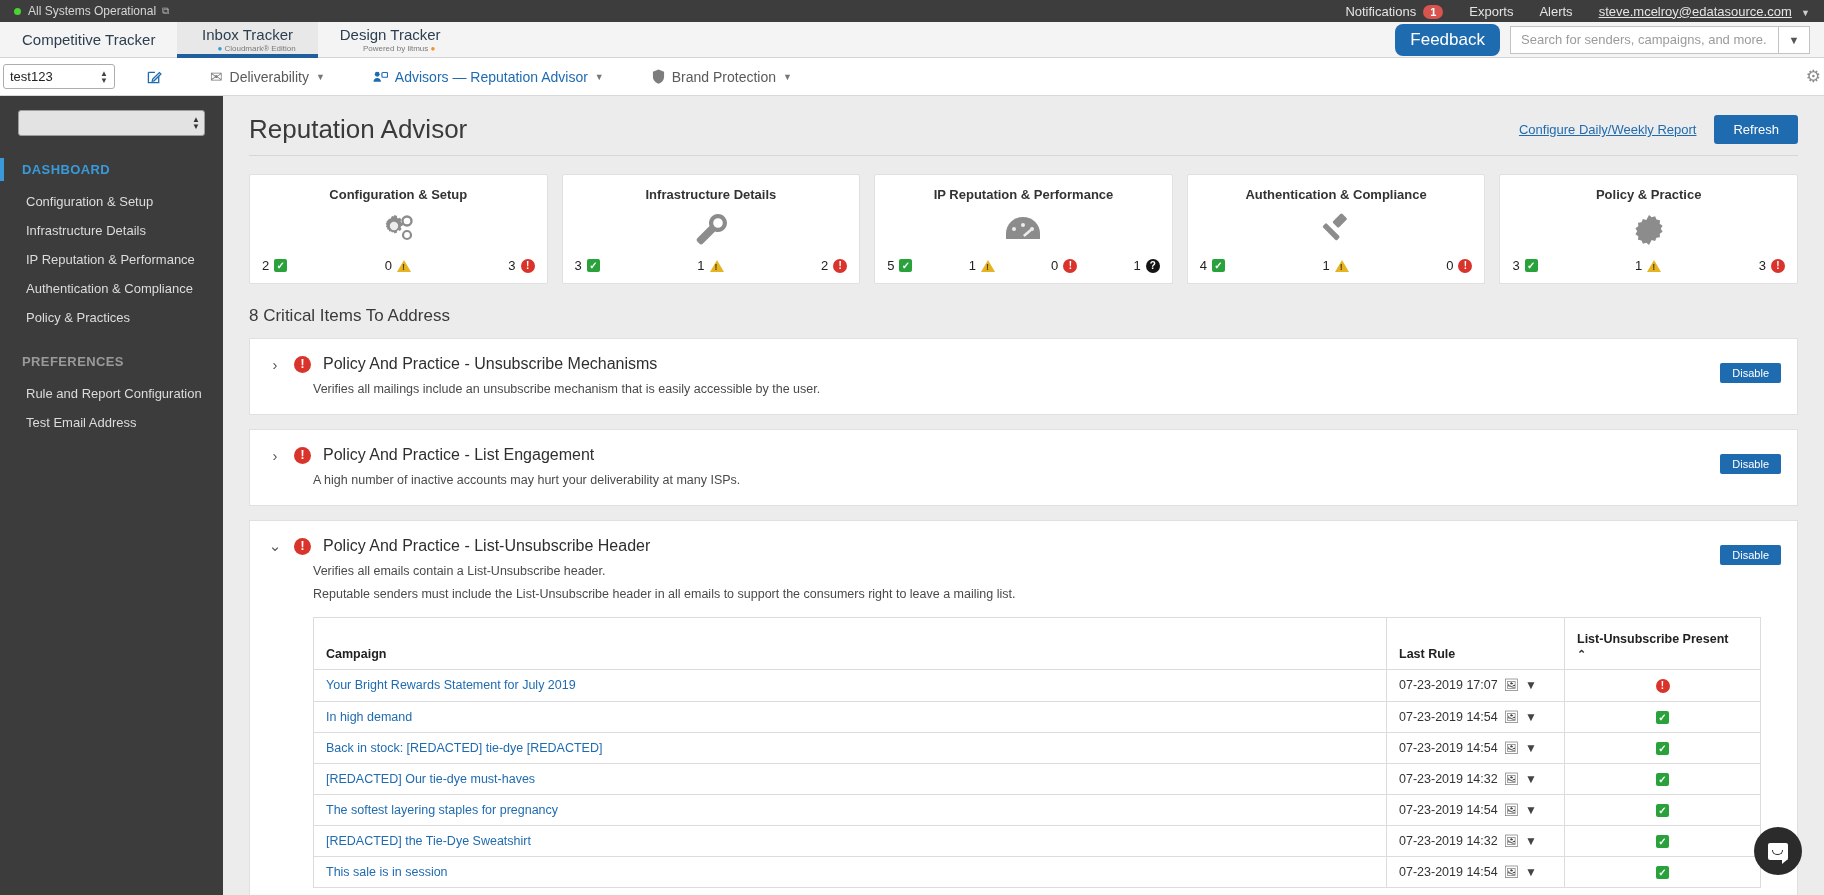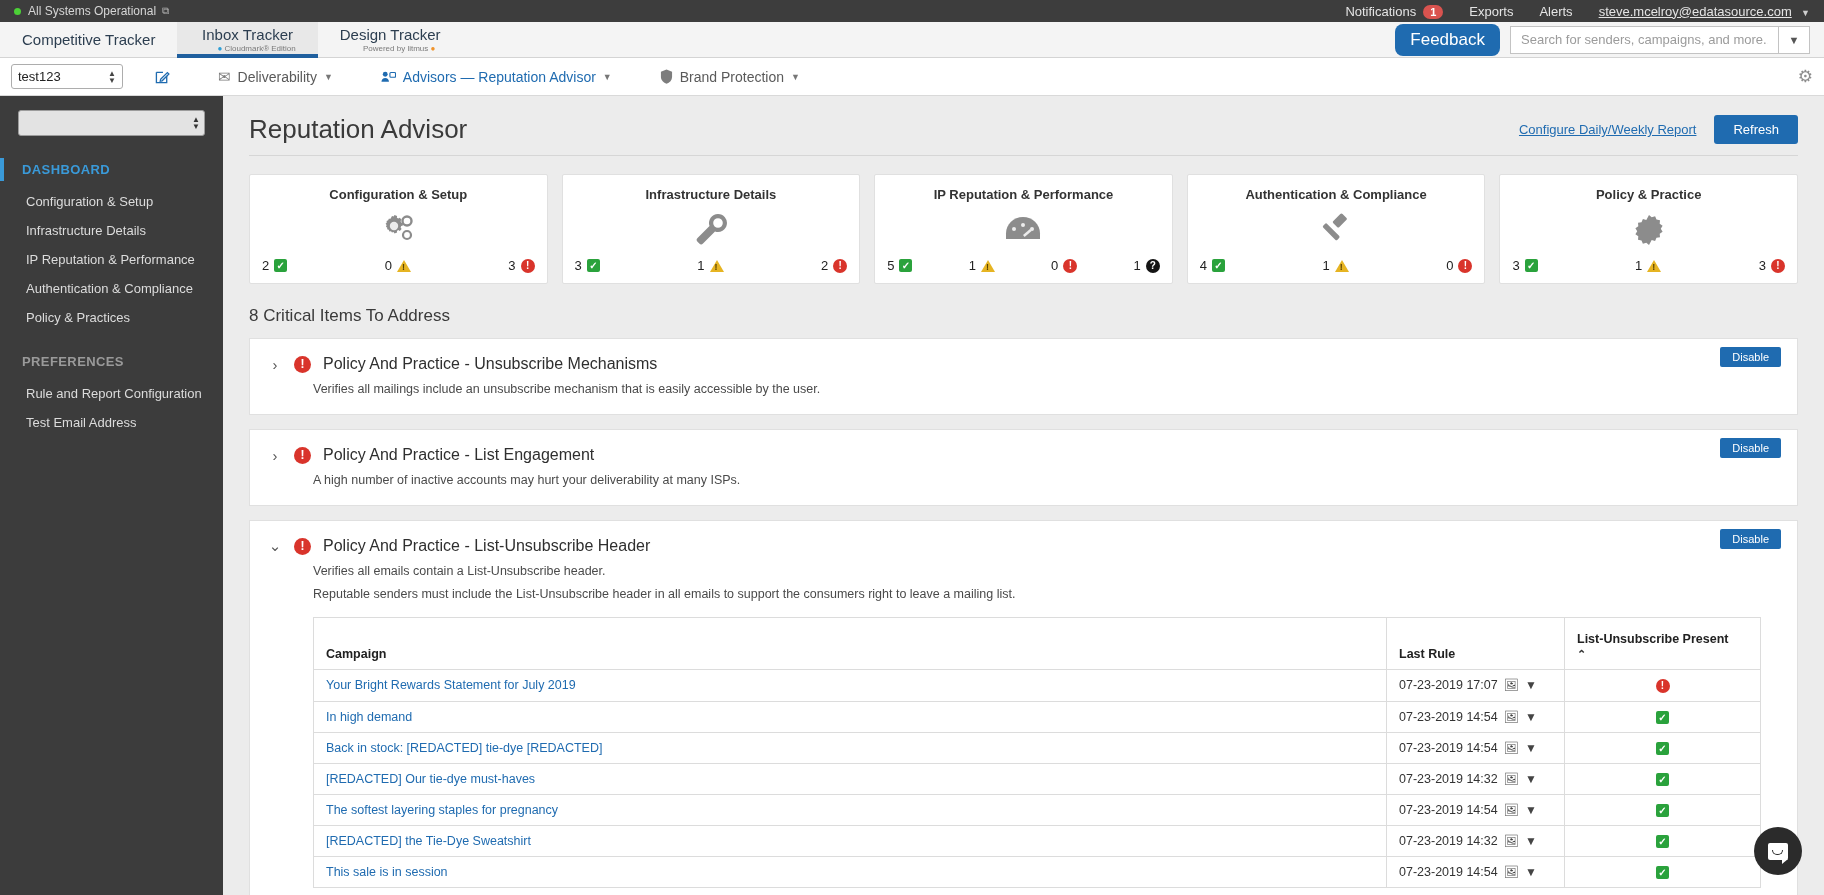--- a/index.html
+++ b/index.html
@@ -68,21 +68,21 @@
   .search-input::placeholder { color: #9b9b9b; }
   .search-drop {
     width: 32px; height: 28px; border: 1px solid #c3c3c3;
     background: #fff; display: flex; align-items: center;
     justify-content: center; font-size: 11px; color: #555; cursor: pointer;
   }
 
   
   .toolbar {
     height: 38px; background: #fff; border-bottom: 1px solid #d9d9d9;
-    display: flex; align-items: center; padding: 0 11px; gap: 22px;
+    display: flex; align-items: center; padding: 0 3px; gap: 22px;
   }
   .account-select {
     width: 112px; height: 25px; border: 1px solid #adadad; border-radius: 3px;
     font-size: 13px; padding: 0 6px; background: #fff; color: #222;
     display: flex; align-items: center; justify-content: space-between;
     cursor: pointer;
   }
   .spin-arrows { font-size: 8px; line-height: 7px; color: #444; text-align: center; }
   .tb-icon-btn {
     margin-left: 10px; color: #1f6bb0; font-size: 16px; cursor: pointer;
@@ -191,21 +191,21 @@
     display: flex; justify-content: center;
   }
   .alert-dot {
     width: 17px; height: 17px; border-radius: 50%; background: #d9342b;
     color: #fff; display: flex; align-items: center; justify-content: center;
     font-size: 12px; font-weight: bold; flex-shrink: 0;
   }
   .item-title { font-size: 16px; color: #2f2f2f; }
   .item-desc { font-size: 12.5px; color: #4a4a4a; margin: 9px 0 0 45px; }
   .disable-btn {
-    position: absolute; right: 16px; top: 8px;
+    position: absolute; right: 16px; top: 24px;
     background: #1f6bb0; color: #fff; border: none; border-radius: 2px;
     font-size: 11px; padding: 4px 12px; cursor: pointer;
     font-family: "Liberation Sans", sans-serif;
   }
 
   
   .tbl-wrap { margin: 16px 0 0 45px; margin-right: 18px; }
   table.camp { width: 100%; border-collapse: collapse; table-layout: fixed; }
   table.camp th {
     border: 1px solid #dcdcdc; text-align: left; font-size: 12.5px;

